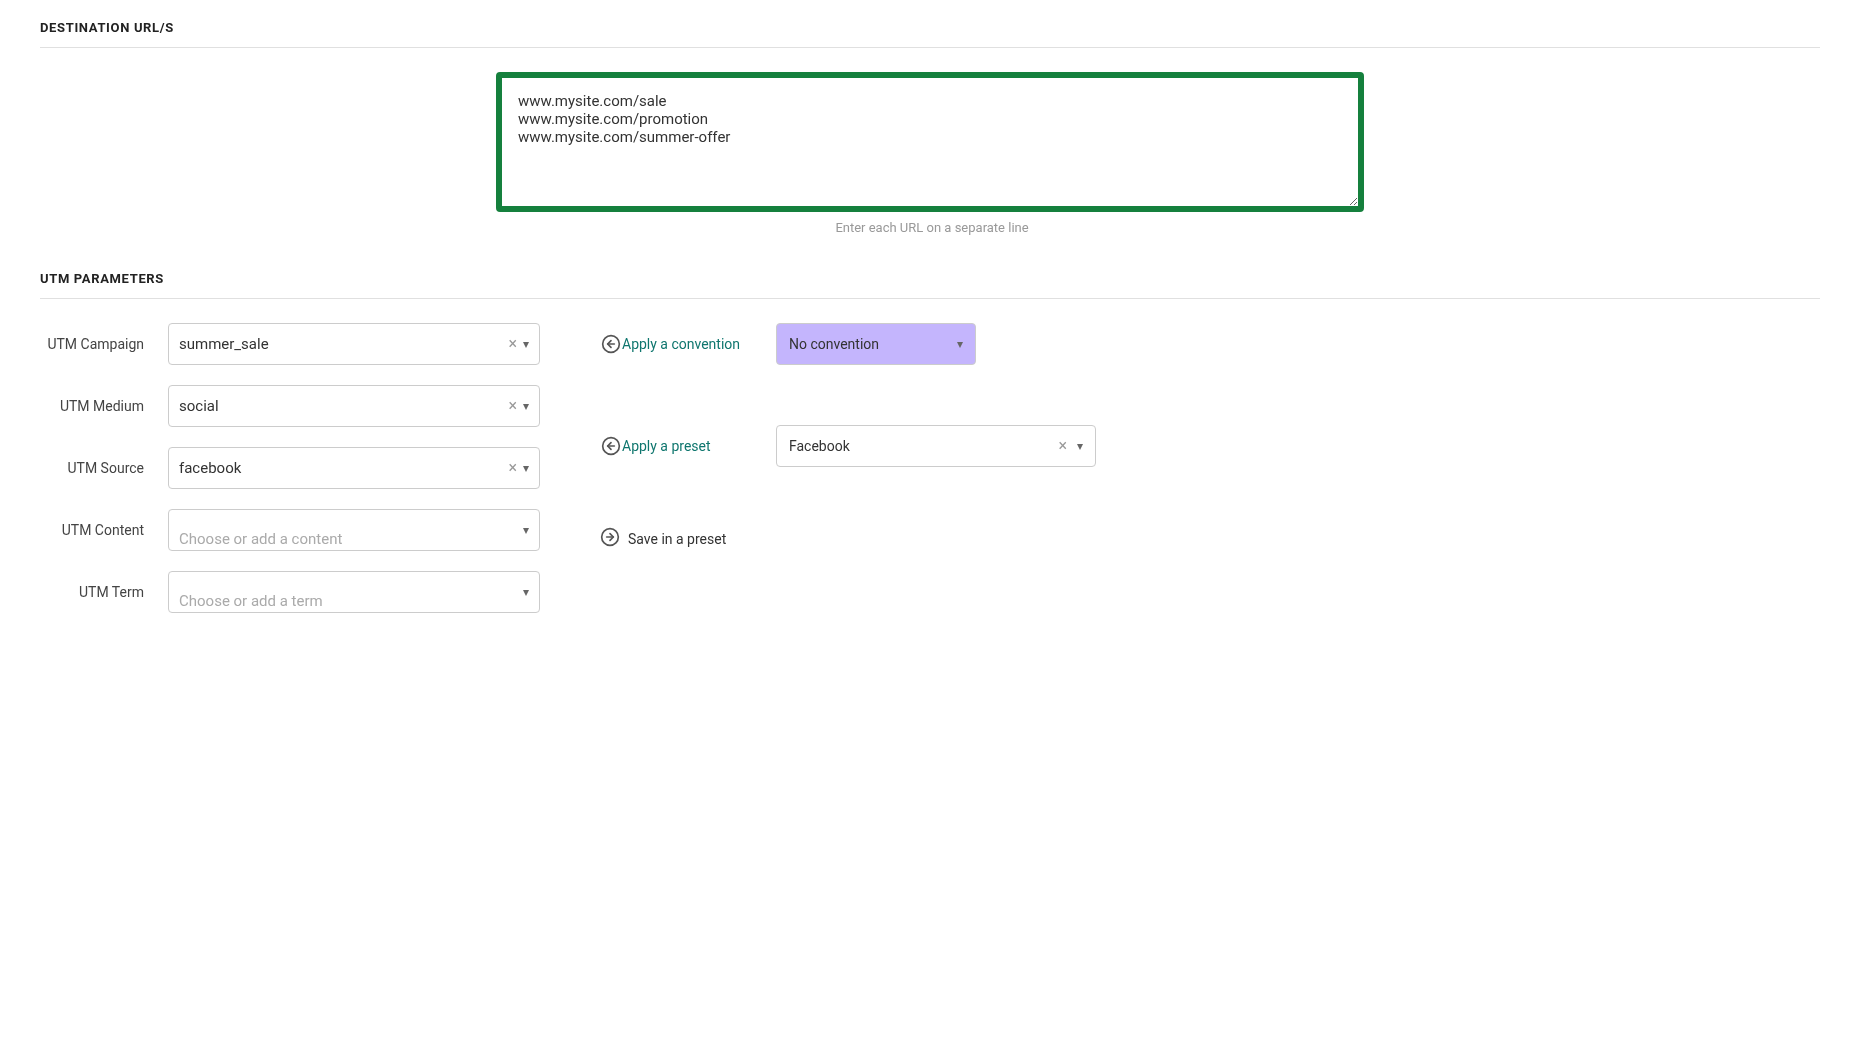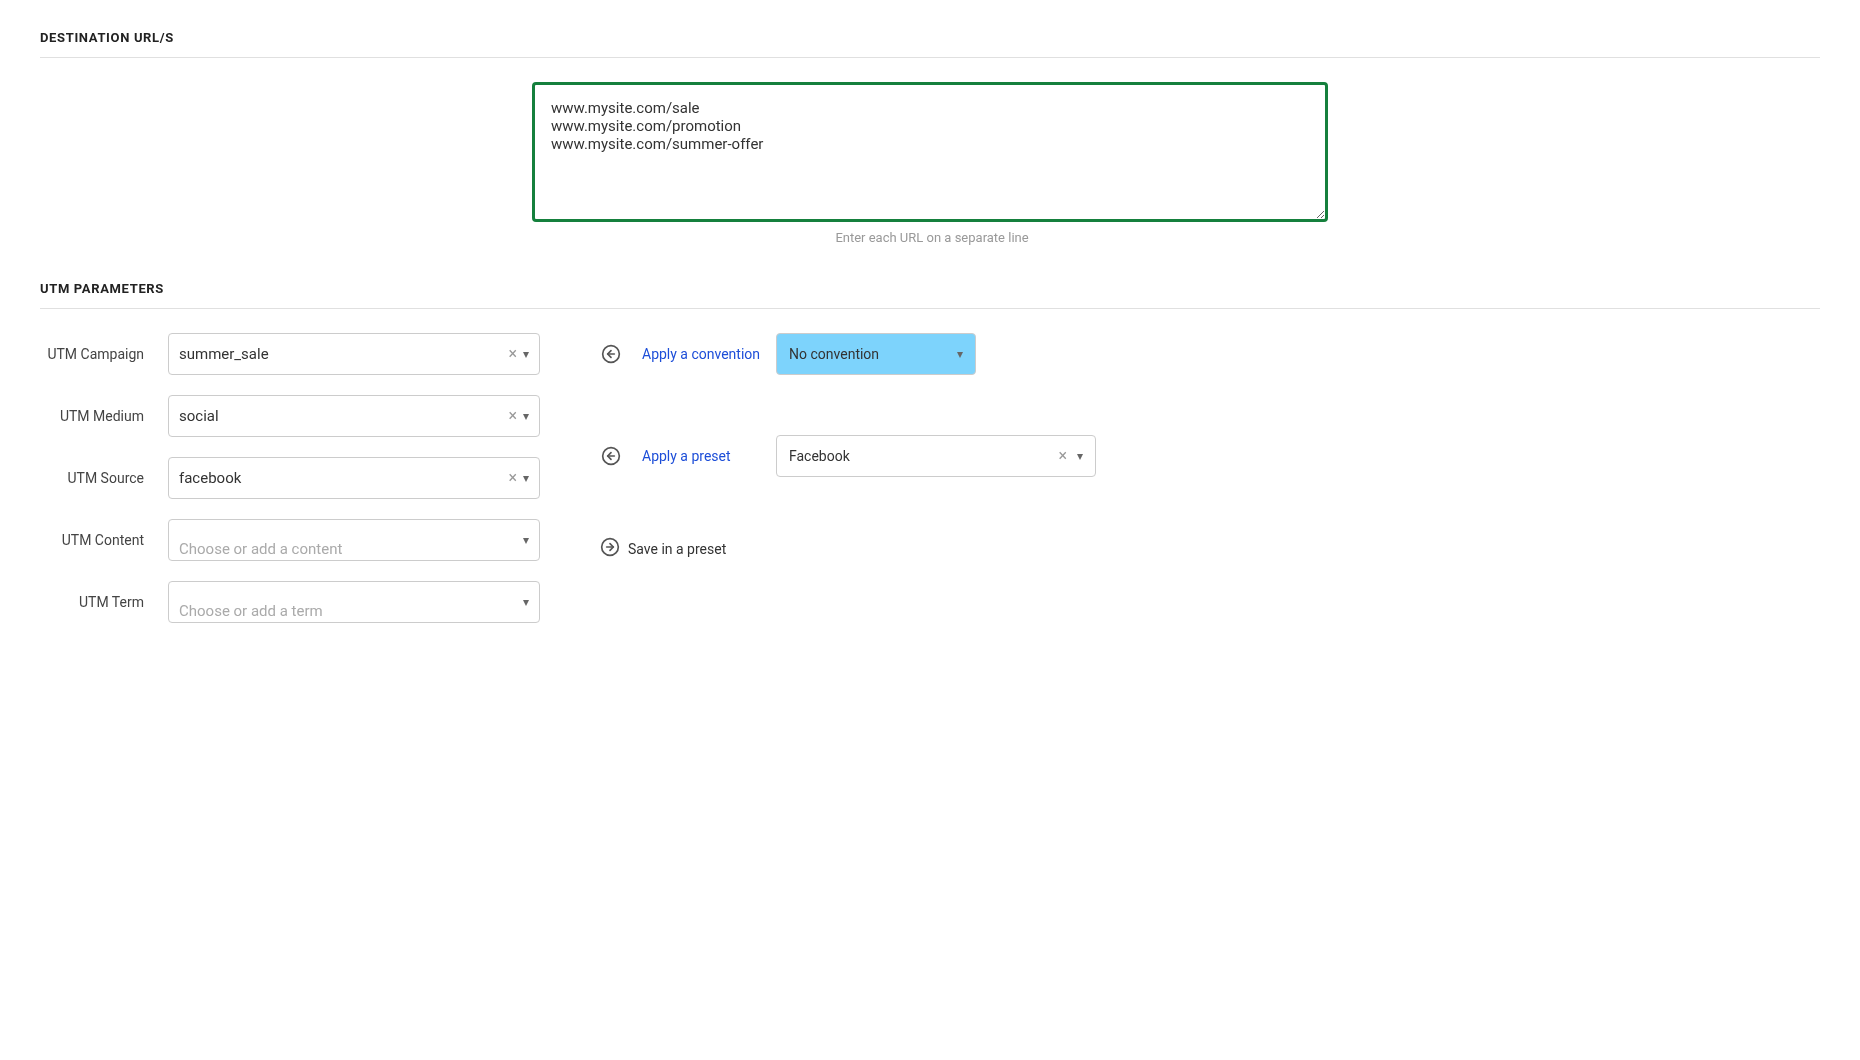--- a/index.html
+++ b/index.html
@@ -3,21 +3,21 @@
   <meta charset="utf-8">
   <style>
     * { box-sizing: border-box; margin: 0; padding: 0; }
     body {
       font-family: -apple-system, BlinkMacSystemFont, 'Segoe UI', Roboto, sans-serif;
       background: #fff;
       color: #333;
       font-size: 14px;
     }
     .page-container {
-      padding: 30px 40px;
+      padding: 20px 40px;
       max-width: 1860px;
     }
     .section-title {
       font-size: 13px;
       font-weight: 700;
       letter-spacing: 0.05em;
       color: #222;
       margin-bottom: 12px;
     }
     .divider {
@@ -28,23 +28,23 @@
     
     .url-section {
       margin-bottom: 36px;
     }
     .url-input-wrapper {
       display: flex;
       justify-content: center;
       margin-bottom: 8px;
     }
     .url-textarea {
-      width: 796px;
+      width: 868px;
       min-height: 140px;
-      border: 3px solid #15803d;
+      border: 6px solid #15803d;
       border-radius: 4px;
       padding: 14px 16px;
       font-size: 15px;
       font-family: inherit;
       color: #333;
       resize: vertical;
       outline: none;
     }
     .url-hint {
       text-align: center;
@@ -128,22 +128,22 @@
     }
     
     .right-row {
       display: flex;
       align-items: center;
       gap: 16px;
     }
     .right-label {
       display: flex;
       align-items: center;
-      gap: 20px;
-      color: #1d4ed8;
+      gap: 0;
+      color: #0f766e;
       font-size: 14px;
       white-space: nowrap;
       min-width: 160px;
     }
     .apply-icon {
       width: 22px;
       height: 22px;
       display: inline-flex;
       align-items: center;
       justify-content: center;
@@ -151,21 +151,21 @@
     .apply-icon svg {
       width: 20px;
       height: 20px;
     }
     .convention-dropdown {
       display: flex;
       align-items: center;
       border: 1px solid #ccc;
       border-radius: 4px;
       padding: 8px 12px;
-      background: #7dd3fc;
+      background: #c4b5fd;
       height: 42px;
       min-width: 200px;
       cursor: pointer;
     }
     .convention-value {
       flex: 1;
       font-size: 14px;
       color: #333;
     }
     .preset-dropdown {

